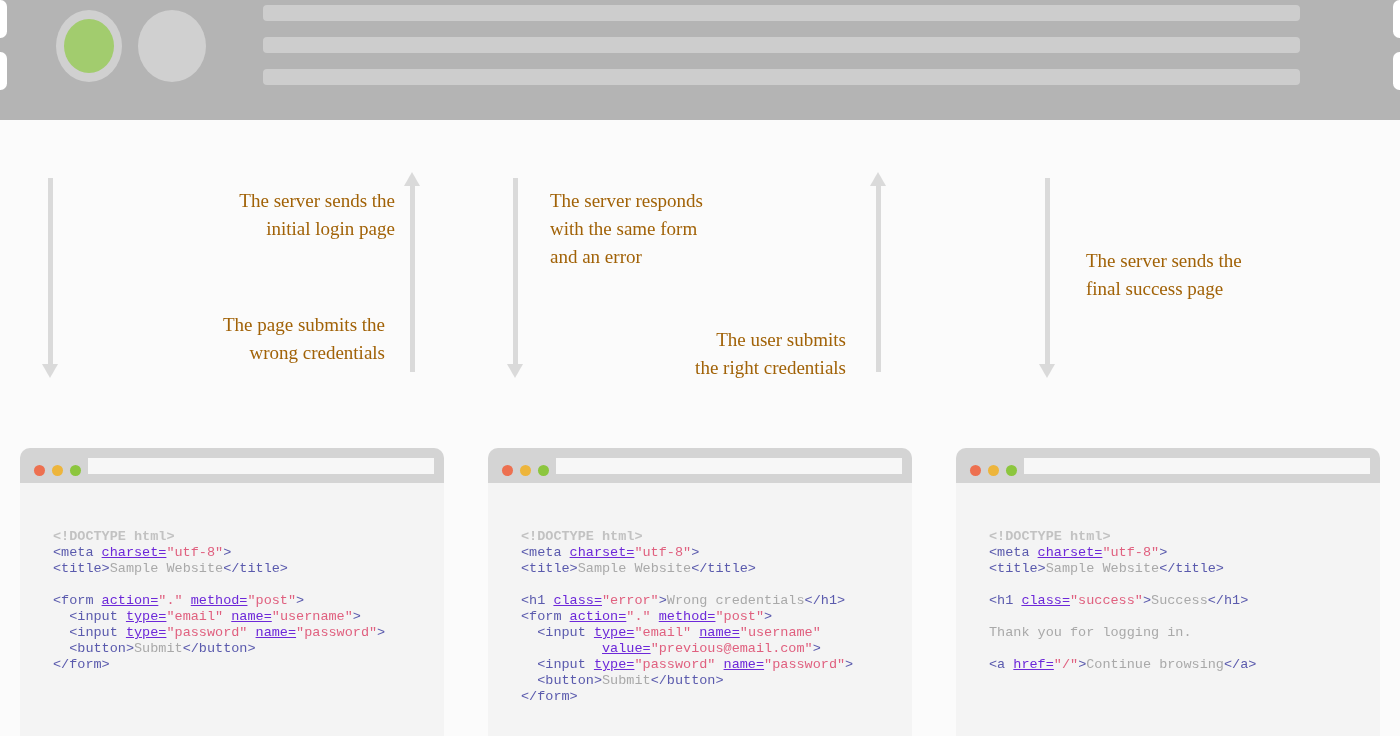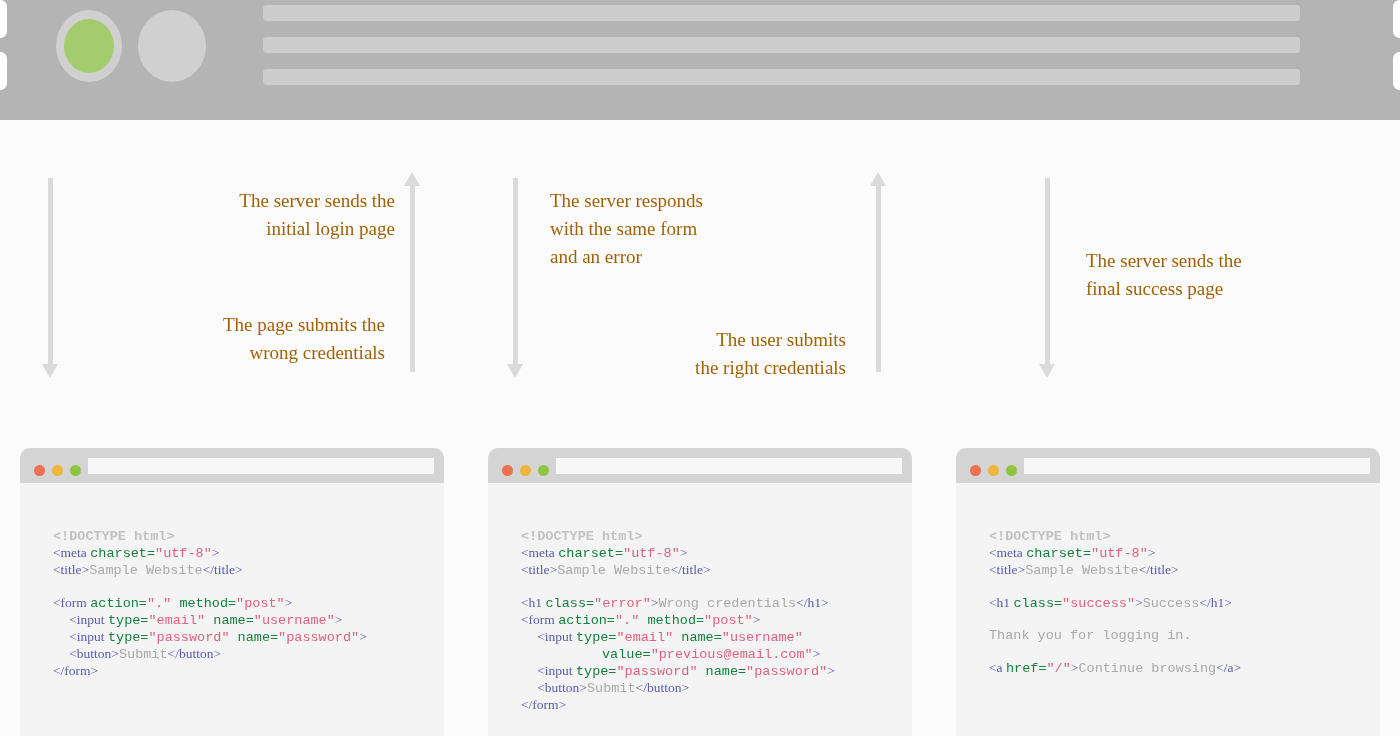--- a/index.html
+++ b/index.html
@@ -82,22 +82,22 @@
     position:absolute;left:68px;top:10px;right:10px;height:16px;
     background:#f7f7f7;
   }
   .code{
     padding:46px 0 0 33px;
     font-family:"Liberation Mono","DejaVu Sans Mono",monospace;
     font-size:13.5px;
     line-height:16px;
     white-space:pre;
   }
-  .t-tag{color:#5a5aad;font-family:Liberation Serif, serif;}
-  .t-attr{color:#15803d;}
+  .t-tag{color:#5a5aad;}
+  .t-attr{color:#6d28d9;text-decoration:underline;}
   .t-val{color:#e0607f;}
   .t-txt{color:#a9a9a9;}
   .t-doc{color:#c2c2c2;font-weight:bold;}
 </style>
 </head>
 <body>
 
 <div id="server-graphic">
   <div class="server-body">
     <div class="server-slot slot-l1"></div>

